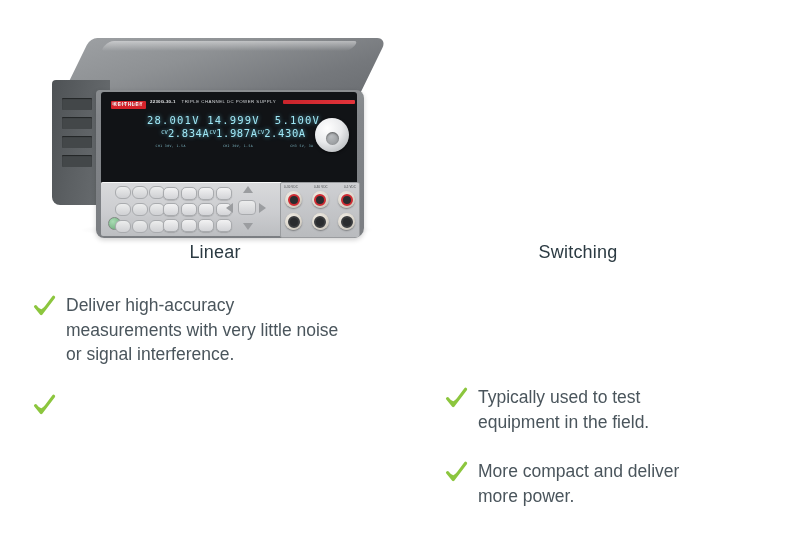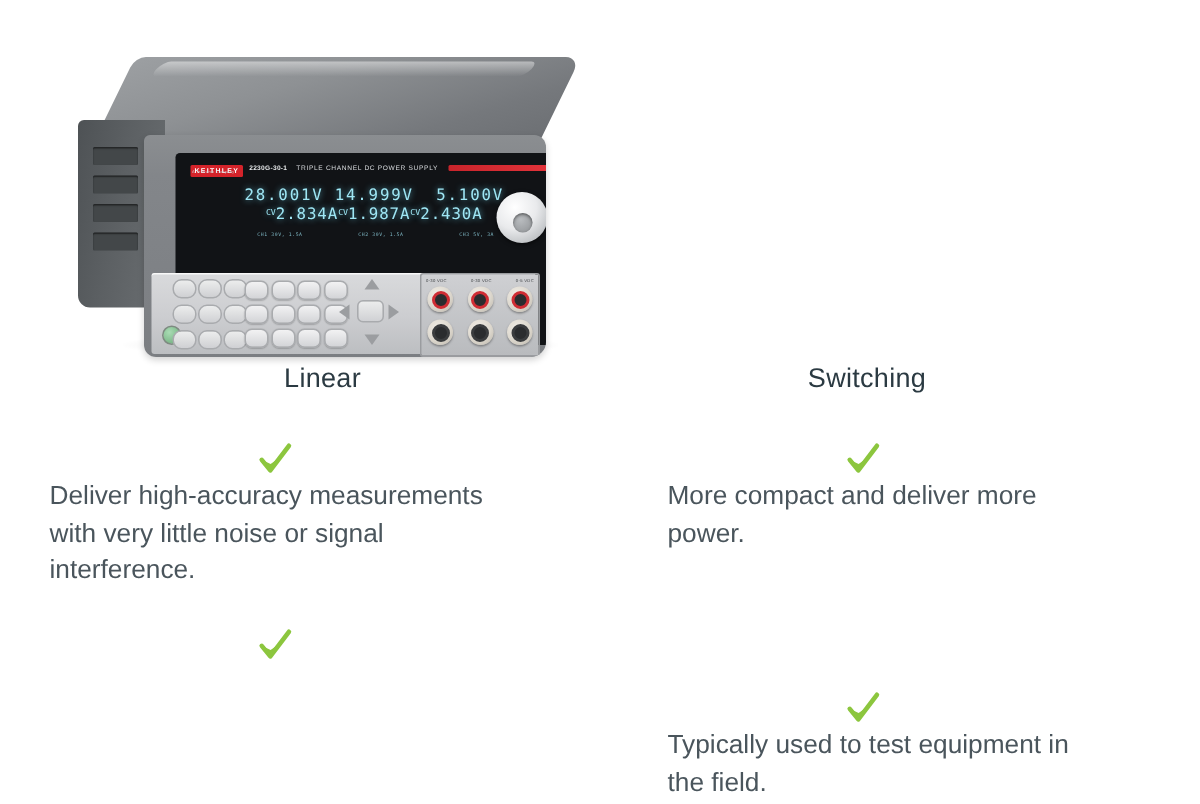--- a/index.html
+++ b/index.html
@@ -52,23 +52,22 @@
   
   .bullets {
     position: absolute;
     top: 293px;
   }
   .col-left  .bullets { left: 33px; width: 310px; }
   .col-right .bullets { left: 15px; width: 270px; }
 
   .bullet {
     display: flex;
-    align-items: center;
+    align-items: flex-start;
     margin-bottom: 25px;
-    flex-direction: column;
   }
   .check {
     flex: 0 0 auto;
     width: 23px;
     height: 24px;
     margin-right: 10px;
     margin-top: 1px;
   }
   .check svg { display: block; }
   .bullet-text {
@@ -130,25 +129,24 @@
     position: absolute;
     left: 44px; top: 52px;
     width: 268px; height: 148px;
     background: linear-gradient(180deg,#8b8e91 0%, #83868a 18%, #7b7e82 100%);
     border-radius: 4px 8px 10px 8px;
     box-shadow: 0 2px 5px rgba(0,0,0,.18);
     overflow: hidden;
   }
   .lp-front-inner {
     position: absolute;
-    left: 21px; top: 2px;
+    left: 5px; top: 2px;
     width: 256px; height: 128px;
     background: #111316;
     border-radius: 3px;
-    margin-top: 10px;
   }
   
   .lp-brandbar {
     position: absolute;
     left: 10px; top: 4px;
     width: 244px; height: 11px;
     display: flex; align-items: center;
   }
   .lp-logo {
     background: #d4232a;
@@ -475,35 +473,35 @@
           </span>
         </div>
       </div>
     </div>
 
     <div class="col col-right">
 
       <div class="heading">Switching</div>
 
       <div class="bullets">
+        <div class="bullet" style="margin-top:92px">
+          <span class="check">
+            <svg width="23" height="24" viewBox="0 0 23 24">
+              <path d="M2.5 12.5 L8.2 19.5 L20.5 3.2 L17.8 8.6 L8.4 15.3 Z" fill="#8cc63e"></path>
+              <path d="M2.5 12.6 L8.2 19.6 L20.6 3.2" fill="none" stroke="#8cc63e" stroke-width="3.1" stroke-linecap="round" stroke-linejoin="round"></path>
+            </svg>
+          </span>
+          <span class="bullet-text">Typically used to test equipment in the field.</span>
+        </div>
         <div class="bullet">
           <span class="check">
             <svg width="23" height="24" viewBox="0 0 23 24">
               <path d="M2.5 12.5 L8.2 19.5 L20.5 3.2 L17.8 8.6 L8.4 15.3 Z" fill="#8cc63e"></path>
               <path d="M2.5 12.6 L8.2 19.6 L20.6 3.2" fill="none" stroke="#8cc63e" stroke-width="3.1" stroke-linecap="round" stroke-linejoin="round"></path>
             </svg>
           </span>
           <span class="bullet-text">More compact and deliver more power.</span>
         </div>
-        <div class="bullet" style="margin-top:92px">
-          <span class="check">
-            <svg width="23" height="24" viewBox="0 0 23 24">
-              <path d="M2.5 12.5 L8.2 19.5 L20.5 3.2 L17.8 8.6 L8.4 15.3 Z" fill="#8cc63e"></path>
-              <path d="M2.5 12.6 L8.2 19.6 L20.6 3.2" fill="none" stroke="#8cc63e" stroke-width="3.1" stroke-linecap="round" stroke-linejoin="round"></path>
-            </svg>
-          </span>
-          <span class="bullet-text">Typically used to test equipment in the field.</span>
-        </div>
       </div>
     </div>
 
   </div>
 </div>
 
 </body></html>

